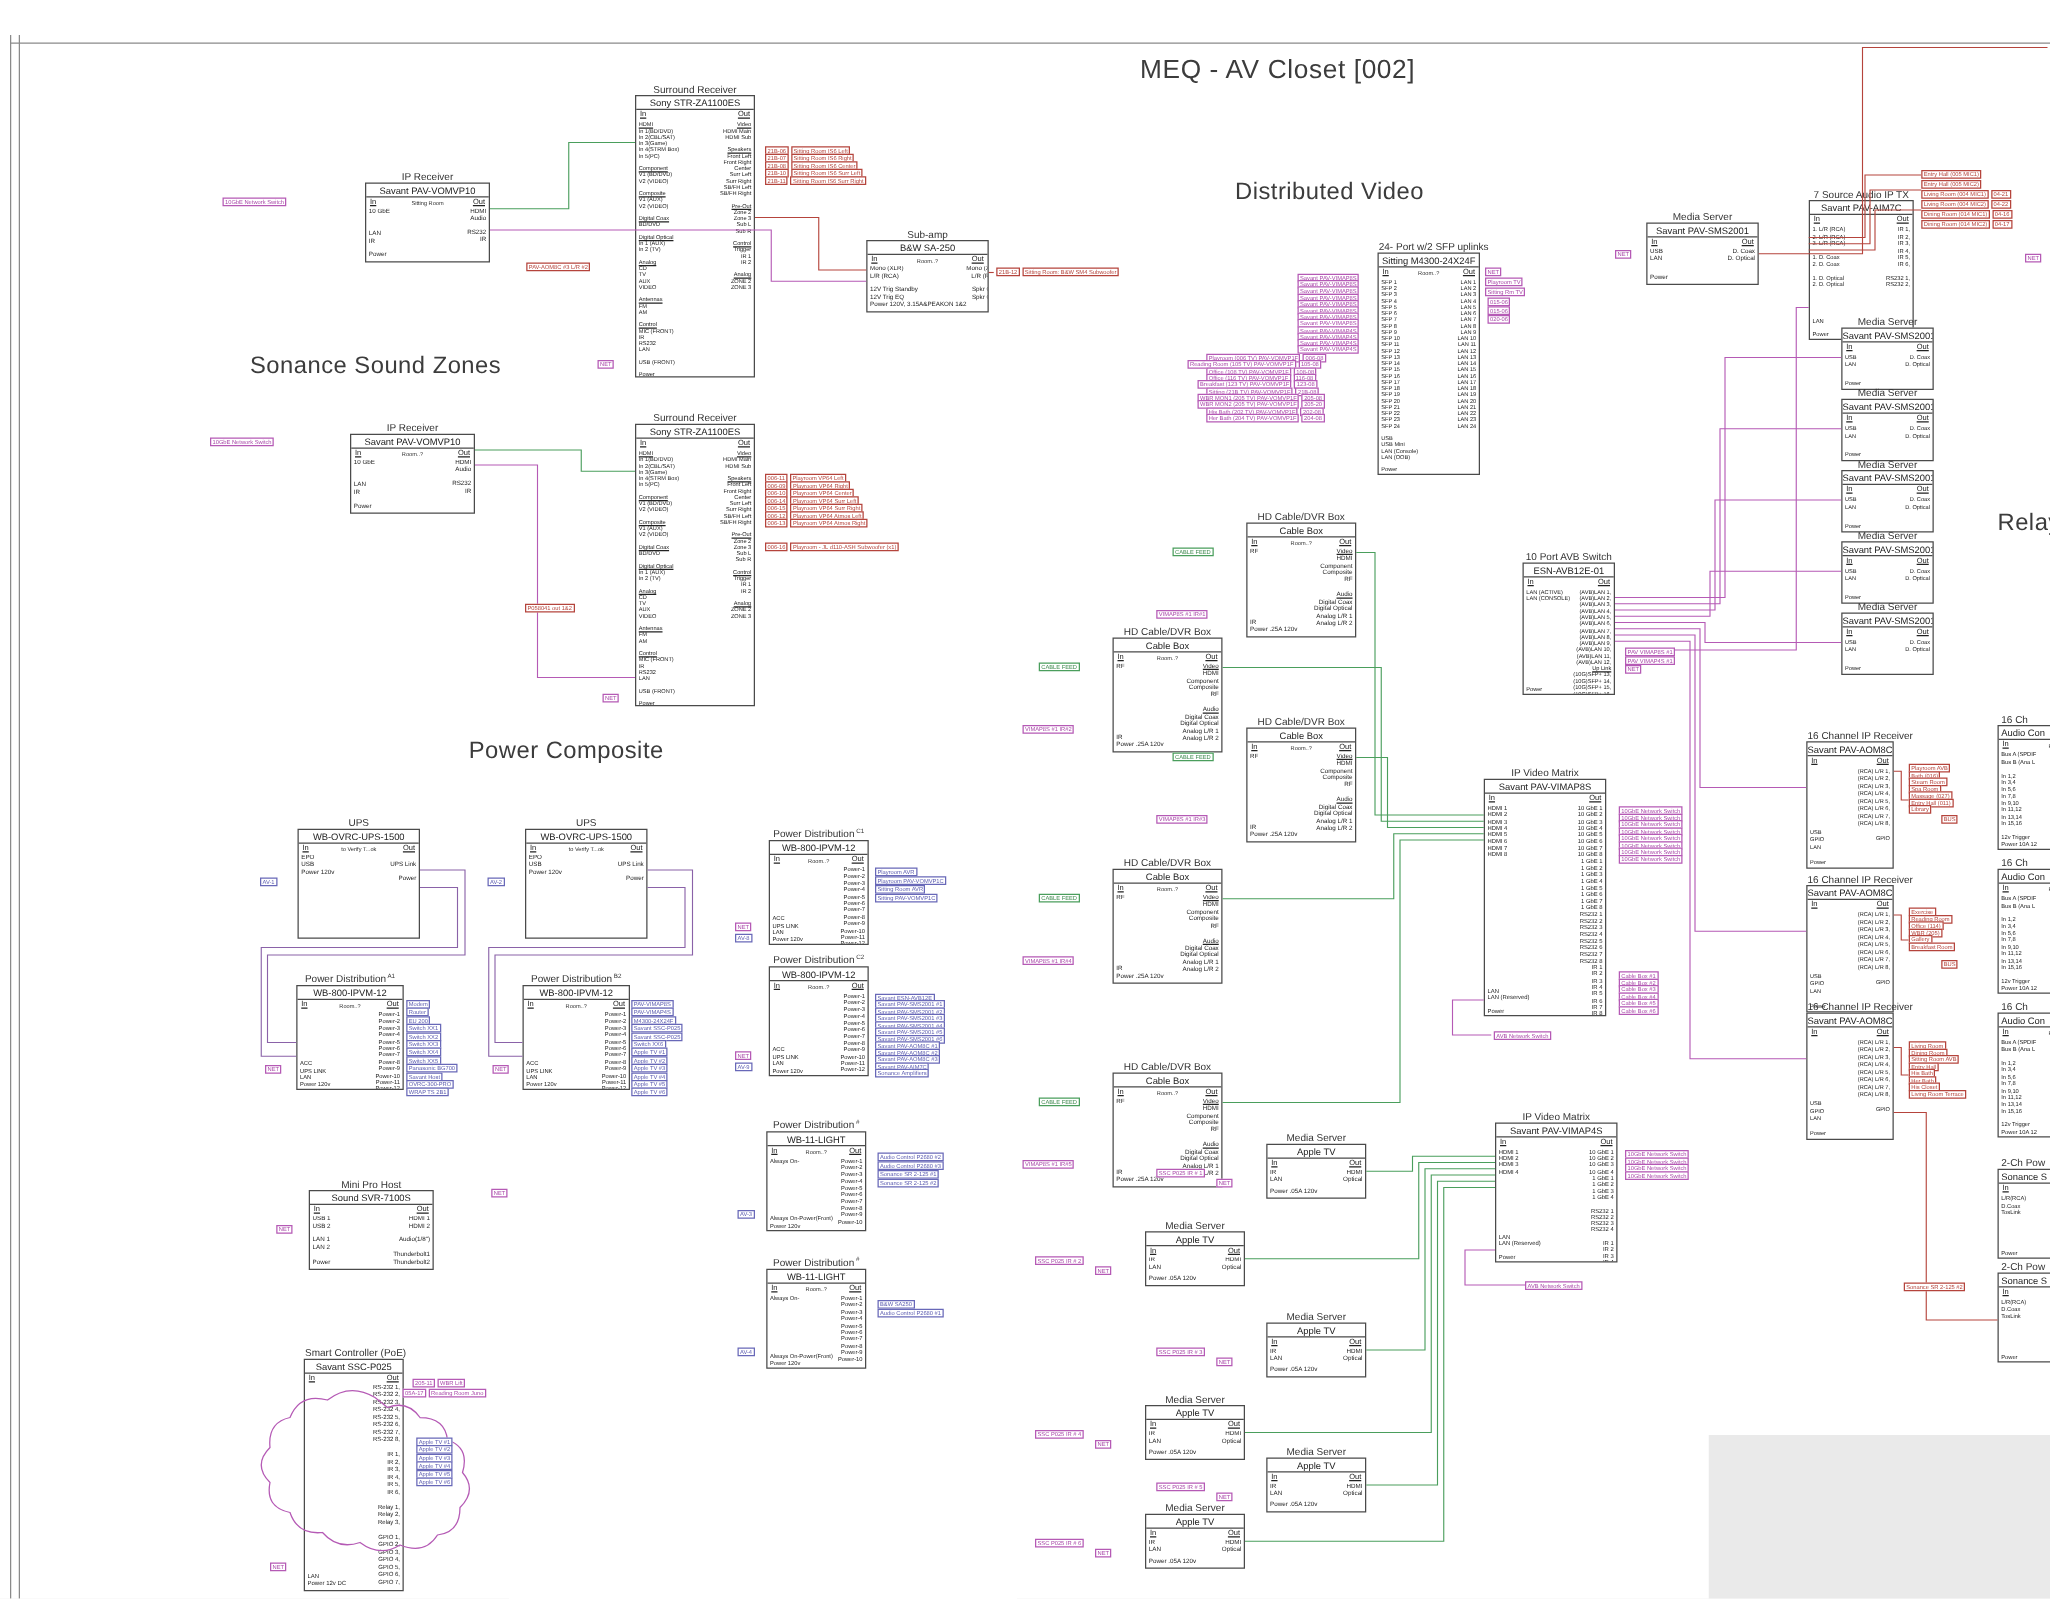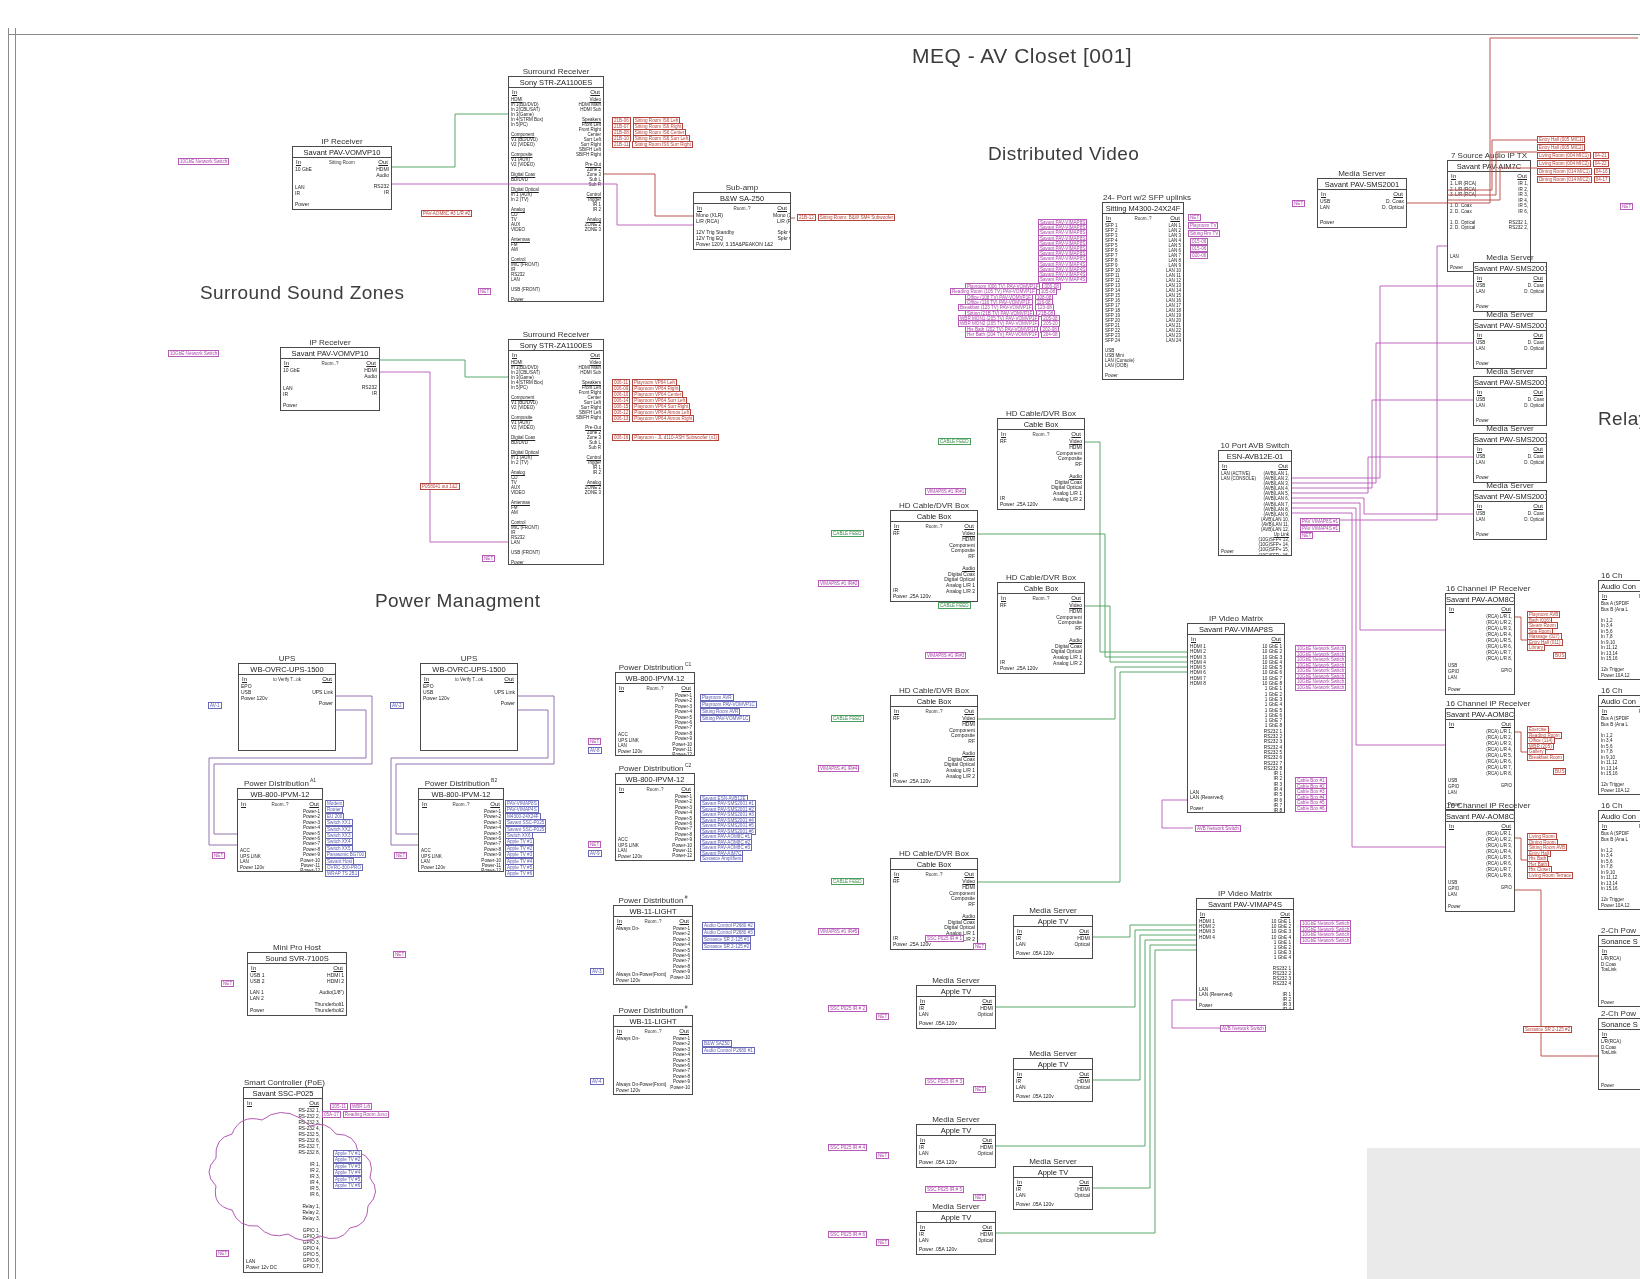--- a/index.html
+++ b/index.html
@@ -34,21 +34,21 @@
   .tag.b span{border-color:#6868b8;color:#5b5bb0;}
   #wires{position:absolute;left:0;top:0;z-index:1;}
   .corner-shade{position:absolute;left:1367px;top:1148px;width:273px;height:131px;background:#d9d9d9;opacity:.55;}
 </style>
 </head>
 <body>
 <div id="stage">
   <div class="frame-v" style="left:8px"></div>
   <div class="frame-v" style="left:15px"></div>
   <div class="frame-h" style="top:34px"></div>
-  <div id="page-title">MEQ - AV Closet [001]</div>
+  <div id="page-title">MEQ - AV Closet [002]</div>
   <svg id="wires" width="1640" height="1279">
       <polyline points="392,167 455,167 455,114 508,114" fill="none" stroke="#4a9e5c" stroke-width="0.9"></polyline>
       <polyline points="380,360 465,360 465,377 508,377" fill="none" stroke="#4a9e5c" stroke-width="0.9"></polyline>
       <polyline points="1085,442 1100,442 1100,652 1187,652" fill="none" stroke="#4a9e5c" stroke-width="0.9"></polyline>
       <polyline points="978,534 1105,534 1105,657 1187,657" fill="none" stroke="#4a9e5c" stroke-width="0.9"></polyline>
       <polyline points="1085,606 1110,606 1110,662 1187,662" fill="none" stroke="#4a9e5c" stroke-width="0.9"></polyline>
       <polyline points="978,719 1115,719 1115,667 1187,667" fill="none" stroke="#4a9e5c" stroke-width="0.9"></polyline>
       <polyline points="978,882 1120,882 1120,672 1187,672" fill="none" stroke="#4a9e5c" stroke-width="0.9"></polyline>
       <polyline points="1093,937 1130,937 1130,925 1196,925" fill="none" stroke="#4a9e5c" stroke-width="0.9"></polyline>
       <polyline points="996,1007 1135,1007 1135,930 1196,930" fill="none" stroke="#4a9e5c" stroke-width="0.9"></polyline>
@@ -79,22 +79,22 @@
       <polyline points="1196,1000 1172,1000 1172,1028 1220,1028" fill="none" stroke="#b55ab5" stroke-width="0.9"></polyline>
       <polyline points="380,372 430,372 430,542 508,542" fill="none" stroke="#b55ab5" stroke-width="0.9"></polyline>
       <polyline points="392,184 617,184 617,225 693,225" fill="none" stroke="#b55ab5" stroke-width="0.9"></polyline>
       <polyline points="336,696 372,696 372,764 214,764 214,834 237,834" fill="none" stroke="#8a62a8" stroke-width="0.9"></polyline>
       <polyline points="336,710 366,710 366,758 209,758 209,845 237,845" fill="none" stroke="#8a62a8" stroke-width="0.9"></polyline>
       <polyline points="518,696 554,696 554,764 396,764 396,834 418,834" fill="none" stroke="#8a62a8" stroke-width="0.9"></polyline>
       <polyline points="518,710 548,710 548,758 391,758 391,845 418,845" fill="none" stroke="#8a62a8" stroke-width="0.9"></polyline>
       <path d="M300,1118 q-20,-12 -38,2 q-22,-6 -30,14 q-18,4 -16,24 q-14,14 0,28 q-4,20 16,24 q6,18 26,16 q12,14 30,8 q16,12 32,2 q20,8 30,-8 q18,-2 18,-22 q14,-14 2,-28 q6,-20 -12,-26 q-2,-18 -22,-18 q-10,-14 -26,-8 z" fill="none" stroke="#b55ab5" stroke-width="1"></path>
     </svg>
   <div class="corner-shade"></div>
-<div class="stitle" style="left: 200px; top: 282px;">Surround Sound Zones</div>
-    <div class="stitle" style="left: 375px; top: 590px;">Power Managment</div>
+<div class="stitle" style="left: 200px; top: 282px;">Sonance Sound Zones</div>
+    <div class="stitle" style="left: 375px; top: 590px;">Power Composite</div>
     <div class="stitle" style="left: 988px; top: 143px;">Distributed Video</div>
     <div class="stitle" style="left: 1598px; top: 408px;">Relay</div>
     <div class="blk" style="left: 508px; top: 76px; width: 96px; height: 226px;">
       <div class="blk-caption">Surround Receiver</div>
       <div class="blk-model">Sony STR-ZA1100ES</div>
       <div class="hdrrow">
         <span class="u">In</span>
         <span class="u">Out</span>
       </div>
       <div class="ports">

